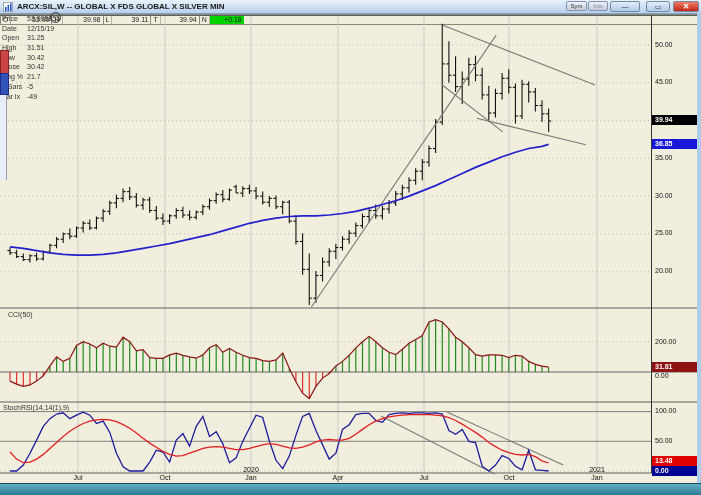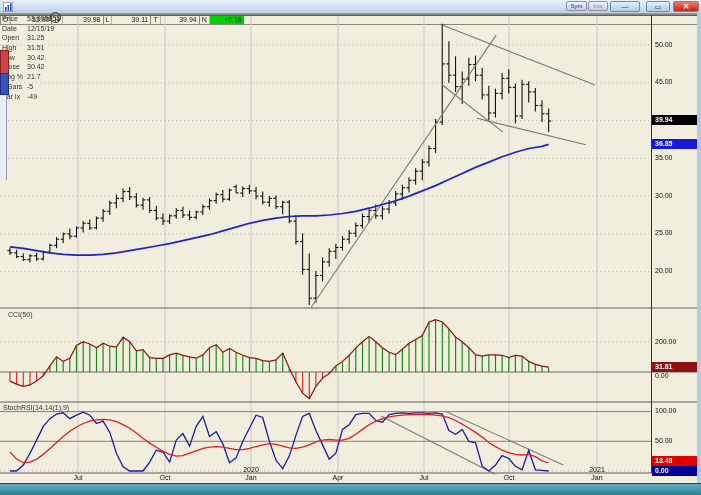--- a/index.html
+++ b/index.html
@@ -41,20 +41,21 @@
 </head>
 <body>
 
 <div id="titlebar">
   <svg width="10" height="10" style="margin-left:3px">
     <rect x="0" y="0" width="10" height="10" fill="#fff" stroke="#556" stroke-width="1"></rect>
     <rect x="2" y="5" width="1.6" height="4" fill="#2255cc"></rect>
     <rect x="4.5" y="3" width="1.6" height="6" fill="#2255cc"></rect>
     <rect x="7" y="1.5" width="1.6" height="7.5" fill="#2255cc"></rect>
   </svg>
+  <span id="title-text">ARCX:SIL,W -- GLOBAL X FDS GLOBAL X SILVER MIN</span>
 </div>
 <div class="tb-btn abs" style="left:566px;width:21px;">Sym</div>
 <div class="tb-btn abs" style="left:588px;width:20px;color:#889;">Intv</div>
 <div class="win-btn abs" style="left:610px;width:30px;">—</div>
 <div class="win-btn abs" style="left:646px;width:24px;">▭</div>
 <div class="win-btn abs" id="close-btn" style="left:673px;width:26px;">✕</div>
 
 <svg id="chart-svg" class="abs" width="701" height="495" viewBox="0 0 701 495">
     <line x1="78" y1="16" x2="78" y2="473" stroke="#c9c9c9" stroke-width="1"></line>
     <line x1="165" y1="16" x2="165" y2="473" stroke="#c9c9c9" stroke-width="1"></line>

